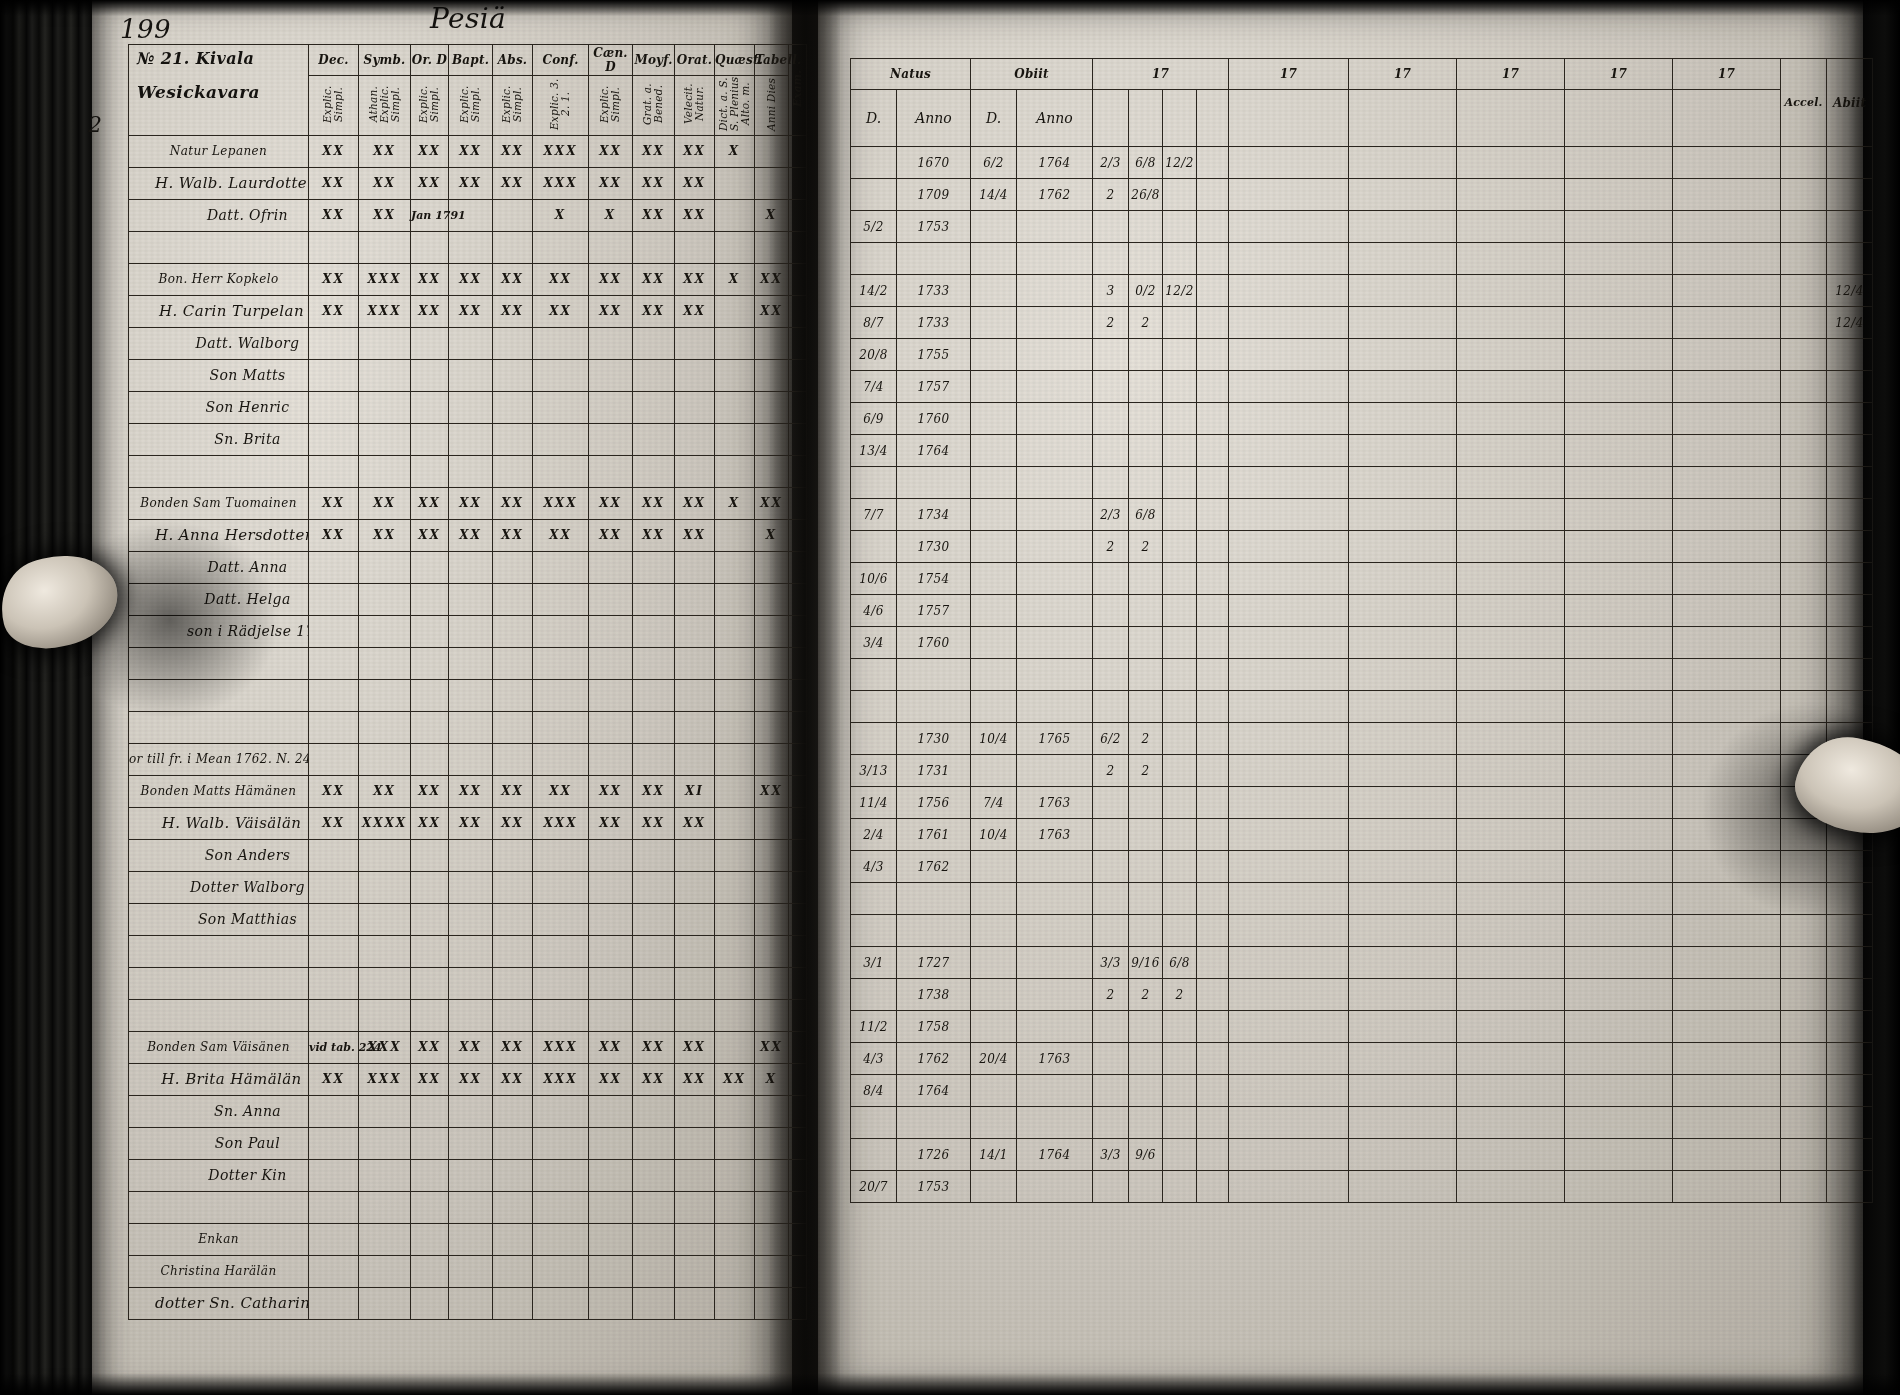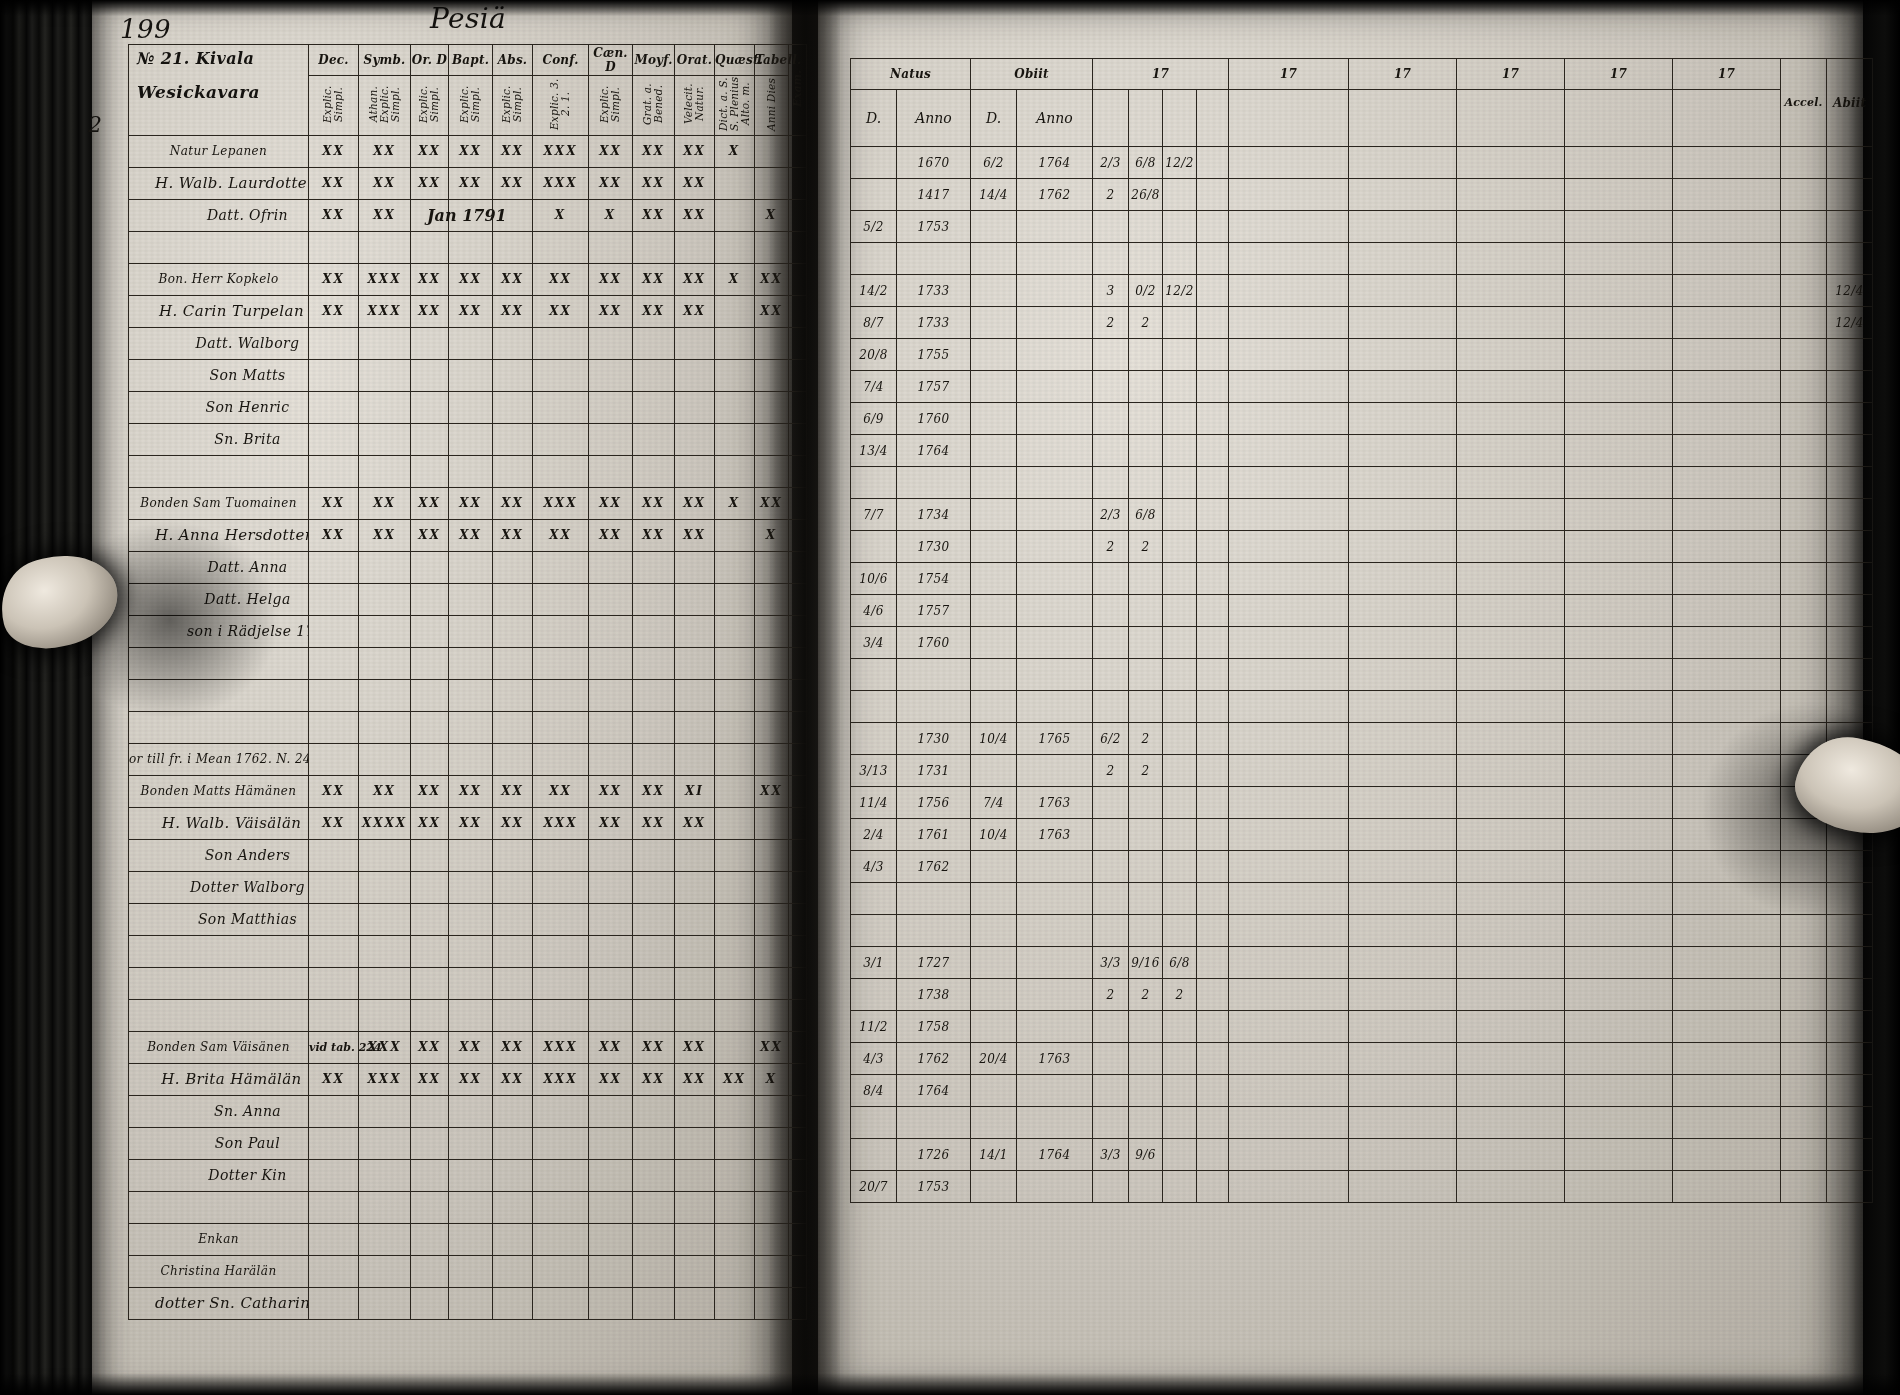--- a/index.html
+++ b/index.html
@@ -328,21 +328,21 @@
           <td class="mark hand">XX</td>
           <td class="mark hand">XX</td>
           <td class="mark hand"></td>
           <td class="mark hand"></td>
           <td class="mark hand"></td>
         </tr>
         <tr class="row-tall">
           <td class="namecell hand indent2">Datt. Ofrin</td>
           <td class="mark hand">XX</td>
           <td class="mark hand">XX</td>
-          <td class="mark hand" style="font-size: 16px; letter-spacing: 0px; padding-left: 16px;">Jan 1791</td>
+          <td class="mark hand" style="font-size: 11px; letter-spacing: 0px;">Jan 1791</td>
           <td class="mark hand"></td>
           <td class="mark hand"></td>
           <td class="mark hand">X</td>
           <td class="mark hand">X</td>
           <td class="mark hand">XX</td>
           <td class="mark hand">XX</td>
           <td class="mark hand"></td>
           <td class="mark hand">X</td>
           <td class="mark hand"></td>
         </tr>
@@ -925,21 +925,21 @@
           <td class="frac hand"></td>
           <td class="frac hand"></td>
           <td class="frac hand"></td>
           <td class="frac hand"></td>
           <td class="frac hand"></td>
           <td class="frac hand"></td>
           <td class="frac hand"></td>
         </tr>
         <tr class="row-tall">
           <td class="frac hand"></td>
-          <td class="yr hand">1417</td>
+          <td class="yr hand">1709</td>
           <td class="frac hand">14/4</td>
           <td class="yr hand">1762</td>
           <td class="frac hand">2</td>
           <td class="frac hand">26/8</td>
           <td class="frac hand"></td>
           <td class="frac hand"></td>
           <td class="frac hand"></td>
           <td class="frac hand"></td>
           <td class="frac hand"></td>
           <td class="frac hand"></td>

